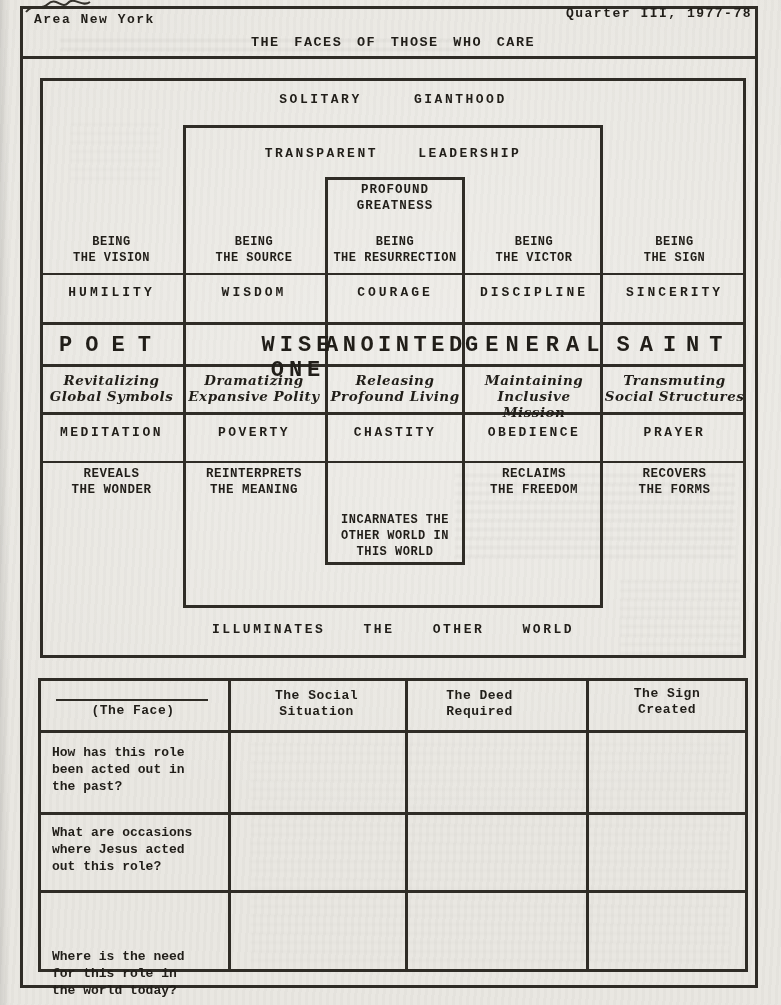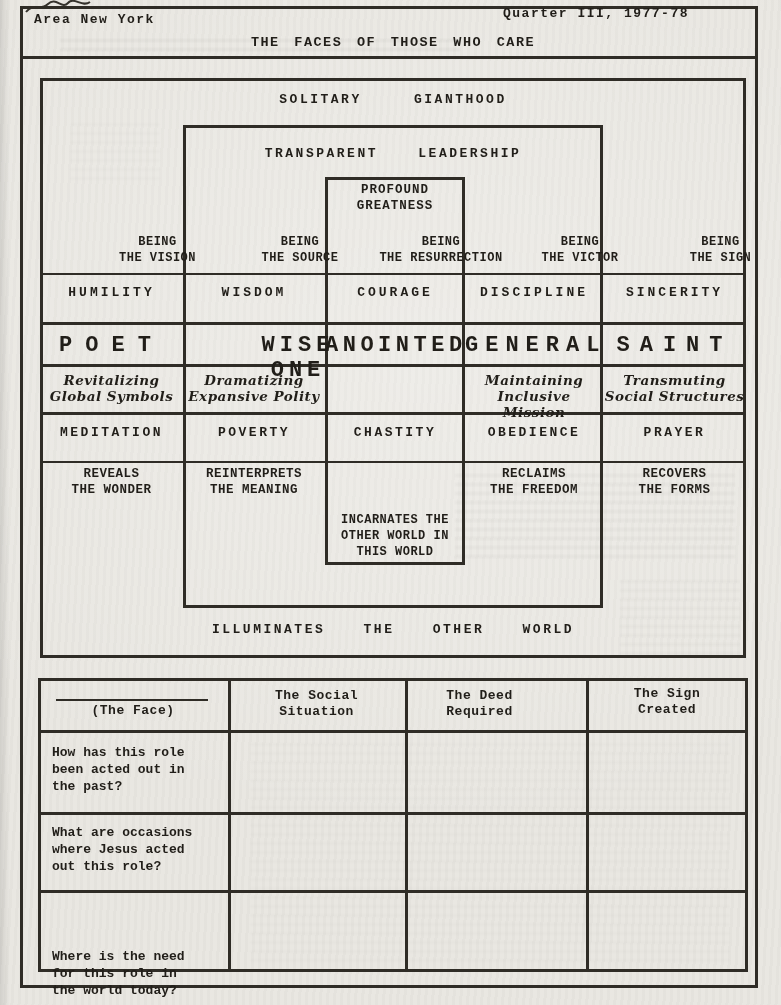--- a/index.html
+++ b/index.html
@@ -11,21 +11,21 @@
       #e9e7e1;
     overflow:hidden;
     font-family:"Liberation Mono","DejaVu Sans Mono",monospace;
     color:#211e19;
   }
   .abs { position:absolute; }
   
   .frame { left:20px; top:6px; width:738px; height:982px; border:3px solid #2f2c26; box-sizing:border-box; }
   .hdr-divider { left:20px; top:56px; width:738px; height:3px; background:#2f2c26; }
   .area-label { left:34px; top:12px; font-size:13px; font-weight:700; letter-spacing:1.5px; white-space:nowrap; }
-  .quarter-label { left:440px; top:6px; width:312px; text-align:center; font-size:13px; font-weight:700; letter-spacing:1.5px; white-space:nowrap; }
+  .quarter-label { left:440px; top:6px; width:312px; text-align:right; font-size:13px; font-weight:700; letter-spacing:1.5px; white-space:nowrap; }
   .page-title { left:40px; top:35px; width:706px; text-align:center; font-size:13.5px; font-weight:700; letter-spacing:1.5px; word-spacing:5px; }
 
   
   .box { border:3px solid #2f2c26; box-sizing:border-box; background:transparent; }
   .box-outer  { left:40px;  top:78px;  width:706px; height:580px; }
   .box-middle { left:183px; top:125px; width:420px; height:483px; }
   .box-inner  { left:325px; top:177px; width:140px; height:388px; }
 
   
   .hline { left:40px; width:706px; background:#2f2c26; }
@@ -45,21 +45,21 @@
   .cap-illuminates { left:40px;  top:622px; width:706px; font-size:13px; letter-spacing:2.5px; word-spacing:28px; }
 
   
   .cell { text-align:center; white-space:pre-line; }
   .c1 { left:40px;  width:143px; }
   .c2 { left:183px; width:142px; }
   .c3 { left:325px; width:140px; }
   .c4 { left:465px; width:138px; }
   .c5 { left:603px; width:143px; }
   
-  .r-being   { top:234px; font-size:12px; line-height:16px; font-weight:700; letter-spacing:.5px;padding-left:46px; }
+  .r-being   { top:234px; font-size:12px; line-height:16px; font-weight:700; letter-spacing:.5px; }
   .r-virtue  { top:285px; font-size:13px; font-weight:700; letter-spacing:3px; }
   .r-face    { top:333px; font-size:22px; font-weight:700; }
   .r-dynamic { top:372px; font-size:13.5px; line-height:16px; font-weight:700; font-style:italic;
                font-family:"DejaVu Serif","Liberation Serif",serif; letter-spacing:.5px; }
   .r-vow     { top:425px; font-size:13px; font-weight:700; letter-spacing:2.5px; }
   .r-action  { top:466px; font-size:12.5px; line-height:16px; font-weight:700; letter-spacing:.5px; }
   .face-sp-1 { letter-spacing:13px; }
   .face-sp-2 { letter-spacing:5px; word-spacing:6px;padding-left:44px; }
   .face-sp-3 { letter-spacing:4.5px; }
   .face-sp-4 { letter-spacing:7px; }
@@ -149,20 +149,22 @@
   <div class="abs cell c2 r-dynamic">Dramatizing
 Expansive Polity</div>
   <div class="abs cell c2 r-vow">POVERTY</div>
   <div class="abs cell c2 r-action">REINTERPRETS
 THE MEANING</div>
 
   <div class="abs cell c3 r-being">BEING
 THE RESURRECTION</div>
   <div class="abs cell c3 r-virtue">COURAGE</div>
   <div class="abs cell c3 r-face face-sp-3">ANOINTED</div>
+  <div class="abs cell c3 r-dynamic">Releasing
+Profound Living</div>
   <div class="abs cell c3 r-vow">CHASTITY</div>
 
   <div class="abs cell c4 r-being">BEING
 THE VICTOR</div>
   <div class="abs cell c4 r-virtue">DISCIPLINE</div>
   <div class="abs cell c4 r-face face-sp-4">GENERAL</div>
   <div class="abs cell c4 r-dynamic">Maintaining
 Inclusive Mission</div>
   <div class="abs cell c4 r-vow">OBEDIENCE</div>
   <div class="abs cell c4 r-action">RECLAIMS

